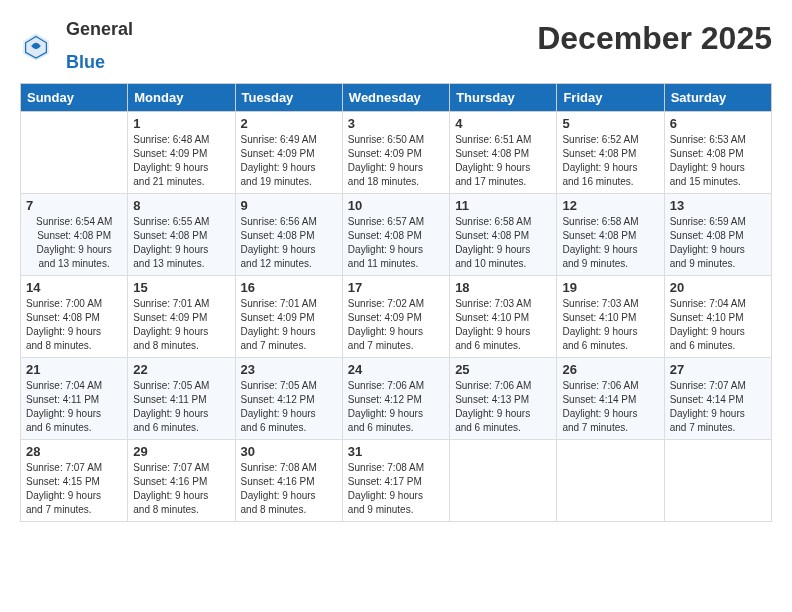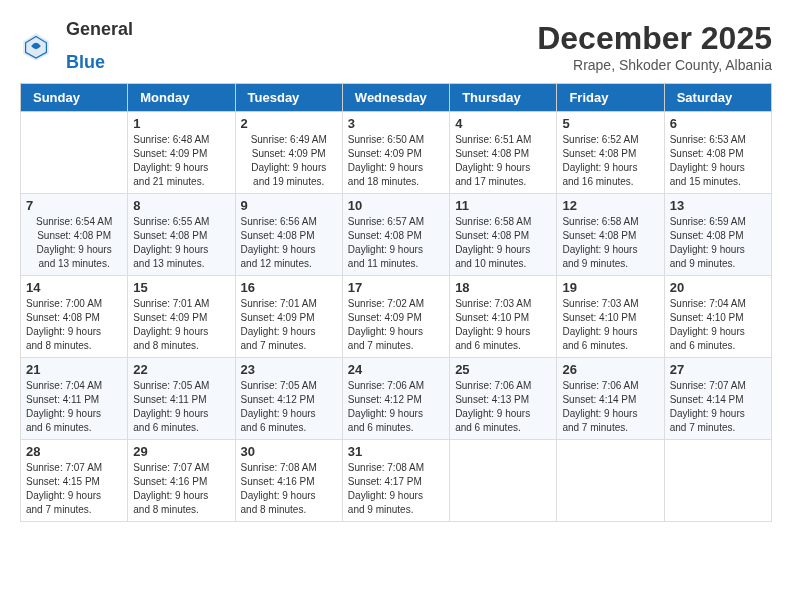--- a/index.html
+++ b/index.html
@@ -56,21 +56,21 @@
     .calendar {
       width: 100%;
       border-collapse: collapse;
       border: 1px solid #ccc;
     }
     .calendar th {
       background: #1a6fba;
       color: #fff;
       font-size: 13px;
       font-weight: bold;
-      padding: 6px 12px;
+      padding: 6px 6px;
       text-align: left;
       border: 1px solid #ccc;
     }
     .calendar td {
       vertical-align: top;
       padding: 4px 5px;
       border: 1px solid #ddd;
       font-size: 10.5px;
       color: #333;
       width: calc(100% / 7);
@@ -107,21 +107,20 @@
       <polygon points="20,8 33,16 33,28 20,35 7,28 7,16" fill="none" stroke="#1a6fba" stroke-width="1.5"></polygon>
       <path d="M14,20 Q20,12 26,20 Q20,28 14,20 Z" fill="#1a6fba"></path>
     </svg>
     <div class="logo-text">
       <span class="logo-general">General</span>
       <span class="logo-blue">Blue</span>
     </div>
   </div>
   <div class="title-section">
     <div class="month-title">December 2025</div>
-    <div class="subtitle">Rrape, Shkoder County, Albania</div>
   </div>
 </div>
 
 <table class="calendar">
   <thead>
     <tr>
     <th>Sunday</th>
         <th>Monday</th>
         <th>Tuesday</th>
         <th>Wednesday</th>
@@ -135,21 +134,21 @@
         <td class="empty-cell"></td>
         <td>
           <span class="day-number">1</span>
           <div class="day-info" style="white-space: pre-line;">Sunrise: 6:48 AM
 Sunset: 4:09 PM
 Daylight: 9 hours
 and 21 minutes.</div>
         </td>
         <td>
           <span class="day-number">2</span>
-          <div class="day-info" style="white-space: pre-line; text-align: center;">Sunrise: 6:49 AM
+          <div class="day-info" style="white-space: pre-line;">Sunrise: 6:49 AM
 Sunset: 4:09 PM
 Daylight: 9 hours
 and 19 minutes.</div>
         </td>
         <td>
           <span class="day-number">3</span>
           <div class="day-info" style="white-space: pre-line;">Sunrise: 6:50 AM
 Sunset: 4:09 PM
 Daylight: 9 hours
 and 18 minutes.</div>

